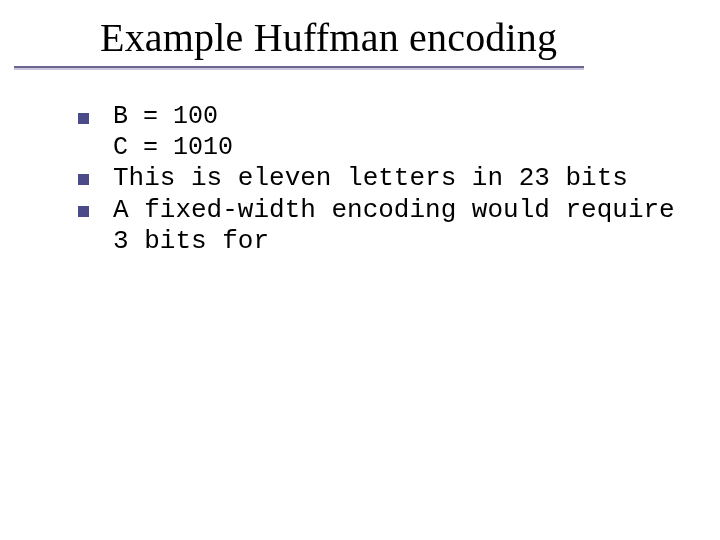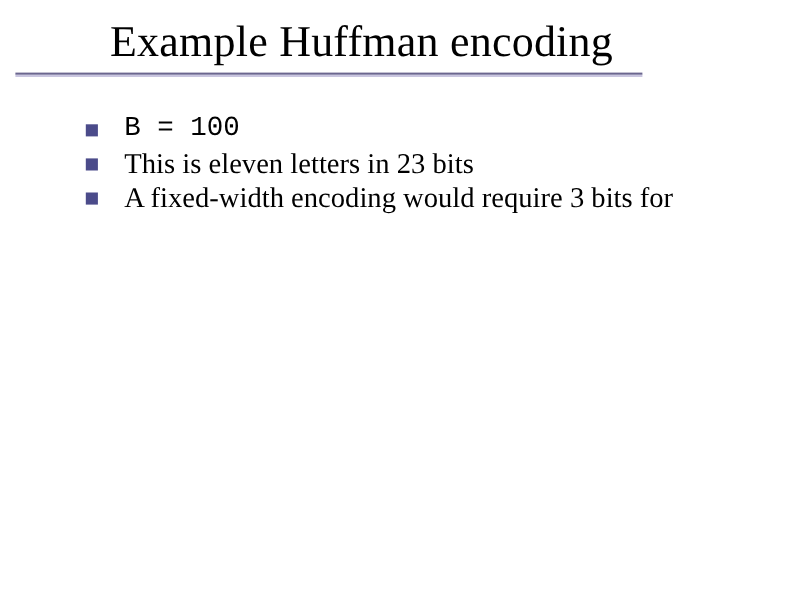--- a/index.html
+++ b/index.html
@@ -72,21 +72,21 @@
   .code-line {
     font-family: "Courier New", Courier, monospace;
     font-size: 25px;
     line-height: 1.22;
     white-space: pre;
   }
   .code-line.first {
     
   }
   .serif-line {
-    font-family: Liberation Serif, serif;
+    font-family: Liberation Mono, monospace;
   }
   .italic {
     font-style: italic;
   }
 </style>
 </head>
 <body>
 
 <div class="slide">
 
@@ -96,20 +96,21 @@
 
   <div class="rule"></div>
   <div class="rule-shadow"></div>
 
   <div class="content">
 
     <div class="item">
       <div class="bullet"></div>
       <div class="item-body">
         <div class="code-line">B = 100</div>
+        <div class="code-line">C = 1010</div>
       </div>
     </div>
 
 
     <div class="item">
       <div class="bullet"></div>
       <div class="item-body serif-line">This is eleven letters in 23 bits</div>
     </div>
 
     <div class="item">

